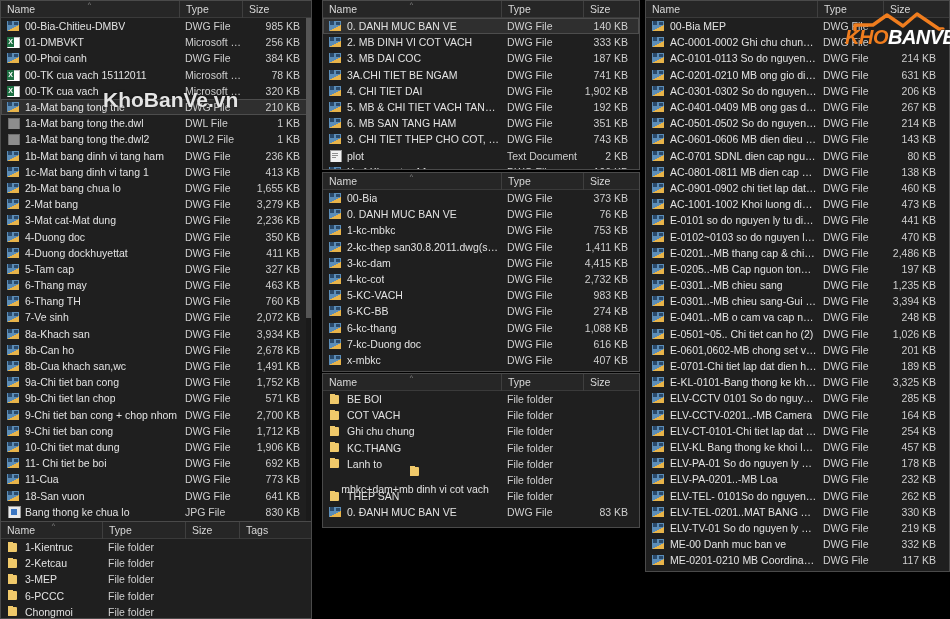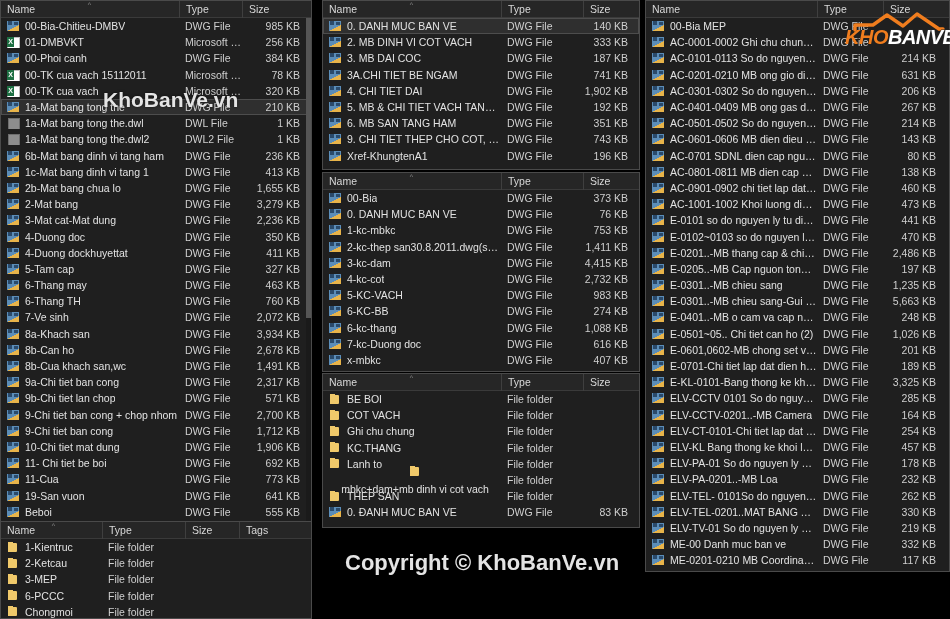--- a/index.html
+++ b/index.html
@@ -244,21 +244,21 @@
           <div class="cell cname" style="width: 178px;">
             <span class="ico dwl"></span>
             <span style="overflow: hidden; text-overflow: ellipsis;">1a-Mat bang tong the.dwl2</span>
           </div>
           <div class="cell" style="width: 63px; color: rgb(207, 207, 207);">DWL2 File</div>
           <div class="cell size" style="width: 65px; color: rgb(207, 207, 207);">1 KB</div>
         </div>
         <div class="row">
           <div class="cell cname" style="width: 178px;">
             <span class="ico dwg"></span>
-            <span style="overflow: hidden; text-overflow: ellipsis;">6b-Mat bang dinh vi tang ham</span>
+            <span style="overflow: hidden; text-overflow: ellipsis;">1b-Mat bang dinh vi tang ham</span>
           </div>
           <div class="cell" style="width: 63px; color: rgb(207, 207, 207);">DWG File</div>
           <div class="cell size" style="width: 65px; color: rgb(207, 207, 207);">236 KB</div>
         </div>
         <div class="row">
           <div class="cell cname" style="width: 178px;">
             <span class="ico dwg"></span>
             <span style="overflow: hidden; text-overflow: ellipsis;">1c-Mat bang dinh vi tang 1</span>
           </div>
           <div class="cell" style="width: 63px; color: rgb(207, 207, 207);">DWG File</div>
@@ -359,21 +359,21 @@
           </div>
           <div class="cell" style="width: 63px; color: rgb(207, 207, 207);">DWG File</div>
           <div class="cell size" style="width: 65px; color: rgb(207, 207, 207);">1,491 KB</div>
         </div>
         <div class="row">
           <div class="cell cname" style="width: 178px;">
             <span class="ico dwg"></span>
             <span style="overflow: hidden; text-overflow: ellipsis;">9a-Chi tiet ban cong</span>
           </div>
           <div class="cell" style="width: 63px; color: rgb(207, 207, 207);">DWG File</div>
-          <div class="cell size" style="width: 65px; color: rgb(207, 207, 207);">2,317 KB</div>
+          <div class="cell size" style="width: 65px; color: rgb(207, 207, 207);">1,752 KB</div>
         </div>
         <div class="row">
           <div class="cell cname" style="width: 178px;">
             <span class="ico dwg"></span>
             <span style="overflow: hidden; text-overflow: ellipsis;">9b-Chi tiet lan chop</span>
           </div>
           <div class="cell" style="width: 63px; color: rgb(207, 207, 207);">DWG File</div>
           <div class="cell size" style="width: 65px; color: rgb(207, 207, 207);">571 KB</div>
         </div>
         <div class="row">
@@ -412,24 +412,32 @@
           <div class="cell cname" style="width: 178px;">
             <span class="ico dwg"></span>
             <span style="overflow: hidden; text-overflow: ellipsis;">11-Cua</span>
           </div>
           <div class="cell" style="width: 63px; color: rgb(207, 207, 207);">DWG File</div>
           <div class="cell size" style="width: 65px; color: rgb(207, 207, 207);">773 KB</div>
         </div>
         <div class="row">
           <div class="cell cname" style="width: 178px;">
             <span class="ico dwg"></span>
-            <span style="overflow: hidden; text-overflow: ellipsis;">19-San vuon</span>
+            <span style="overflow: hidden; text-overflow: ellipsis;">18-San vuon</span>
           </div>
           <div class="cell" style="width: 63px; color: rgb(207, 207, 207);">DWG File</div>
           <div class="cell size" style="width: 65px; color: rgb(207, 207, 207);">641 KB</div>
+        </div>
+        <div class="row">
+          <div class="cell cname" style="width: 178px;">
+            <span class="ico jpg"></span>
+            <span style="overflow: hidden; text-overflow: ellipsis;">Bang thong ke chua lo</span>
+          </div>
+          <div class="cell" style="width: 63px; color: rgb(207, 207, 207);">JPG File</div>
+          <div class="cell size" style="width: 65px; color: rgb(207, 207, 207);">830 KB</div>
         </div>
         <div class="row">
           <div class="cell cname" style="width: 178px;">
             <span class="ico dwg"></span>
             <span style="overflow: hidden; text-overflow: ellipsis;">Beboi</span>
           </div>
           <div class="cell" style="width: 63px; color: rgb(207, 207, 207);">DWG File</div>
           <div class="cell size" style="width: 65px; color: rgb(207, 207, 207);">555 KB</div>
         </div>
       </div>
@@ -562,20 +570,28 @@
         <div class="row">
           <div class="cell cname" style="width: 178px;">
             <span class="ico dwg"></span>
             <span style="overflow: hidden; text-overflow: ellipsis;">9. CHI TIET THEP CHO COT, VACH TANG ...</span>
           </div>
           <div class="cell" style="width: 82px; color: rgb(207, 207, 207);">DWG File</div>
           <div class="cell size" style="width: 52px; color: rgb(207, 207, 207);">743 KB</div>
         </div>
         <div class="row">
           <div class="cell cname" style="width: 178px;">
+            <span class="ico txt"></span>
+            <span style="overflow: hidden; text-overflow: ellipsis;">plot</span>
+          </div>
+          <div class="cell" style="width: 82px; color: rgb(207, 207, 207);">Text Document</div>
+          <div class="cell size" style="width: 52px; color: rgb(207, 207, 207);">2 KB</div>
+        </div>
+        <div class="row">
+          <div class="cell cname" style="width: 178px;">
             <span class="ico dwg"></span>
             <span style="overflow: hidden; text-overflow: ellipsis;">Xref-KhungtenA1</span>
           </div>
           <div class="cell" style="width: 82px; color: rgb(207, 207, 207);">DWG File</div>
           <div class="cell size" style="width: 52px; color: rgb(207, 207, 207);">196 KB</div>
         </div>
       </div>
   </div>
 
   <div class="panel" id="p3" style="left:322px; top:172px; width:318px; height:200px;">
@@ -902,21 +918,21 @@
           </div>
           <div class="cell" style="width: 66px; color: rgb(207, 207, 207);">DWG File</div>
           <div class="cell size" style="width: 60px; color: rgb(207, 207, 207);">1,235 KB</div>
         </div>
         <div class="row">
           <div class="cell cname" style="width: 171px;">
             <span class="ico dwg"></span>
             <span style="overflow: hidden; text-overflow: ellipsis;">E-0301..-MB chieu sang-Gui PCCC</span>
           </div>
           <div class="cell" style="width: 66px; color: rgb(207, 207, 207);">DWG File</div>
-          <div class="cell size" style="width: 60px; color: rgb(207, 207, 207);">5,663 KB</div>
+          <div class="cell size" style="width: 60px; color: rgb(207, 207, 207);">3,394 KB</div>
         </div>
         <div class="row">
           <div class="cell cname" style="width: 171px;">
             <span class="ico dwg"></span>
             <span style="overflow: hidden; text-overflow: ellipsis;">E-0401..-MB o cam va cap nguon</span>
           </div>
           <div class="cell" style="width: 66px; color: rgb(207, 207, 207);">DWG File</div>
           <div class="cell size" style="width: 60px; color: rgb(207, 207, 207);">248 KB</div>
         </div>
         <div class="row">
@@ -1044,21 +1060,20 @@
             <span class="ico dwg"></span>
             <span style="overflow: hidden; text-overflow: ellipsis;">PS-0100-0103 So do nguyen ly he thong ...</span>
           </div>
           <div class="cell" style="width: 66px; color: rgb(207, 207, 207);">DWG File</div>
           <div class="cell size" style="width: 60px; color: rgb(207, 207, 207);">750 KB</div>
         </div>
       </div>
   </div>
 
   <div class="wm" id="wm-left">KhoBanVe.vn</div>
-  <div class="wm" id="wm-center">Copyright © KhoBanVe.vn</div>
 
   <div class="logo">
     <svg class="roof" viewBox="0 0 92 20">
       <path d="M2 18 L2 13 L20 13 L34 3 L50 14 L64 2 L86 17 L90 17" fill="none" stroke="#f07d1e" stroke-width="3.4" stroke-linejoin="round" stroke-linecap="round"></path>
     </svg>
     <div class="txt"><span class="kho">KHO</span><span class="banve">BANVE</span></div>
   </div>
 
 </div>
 

